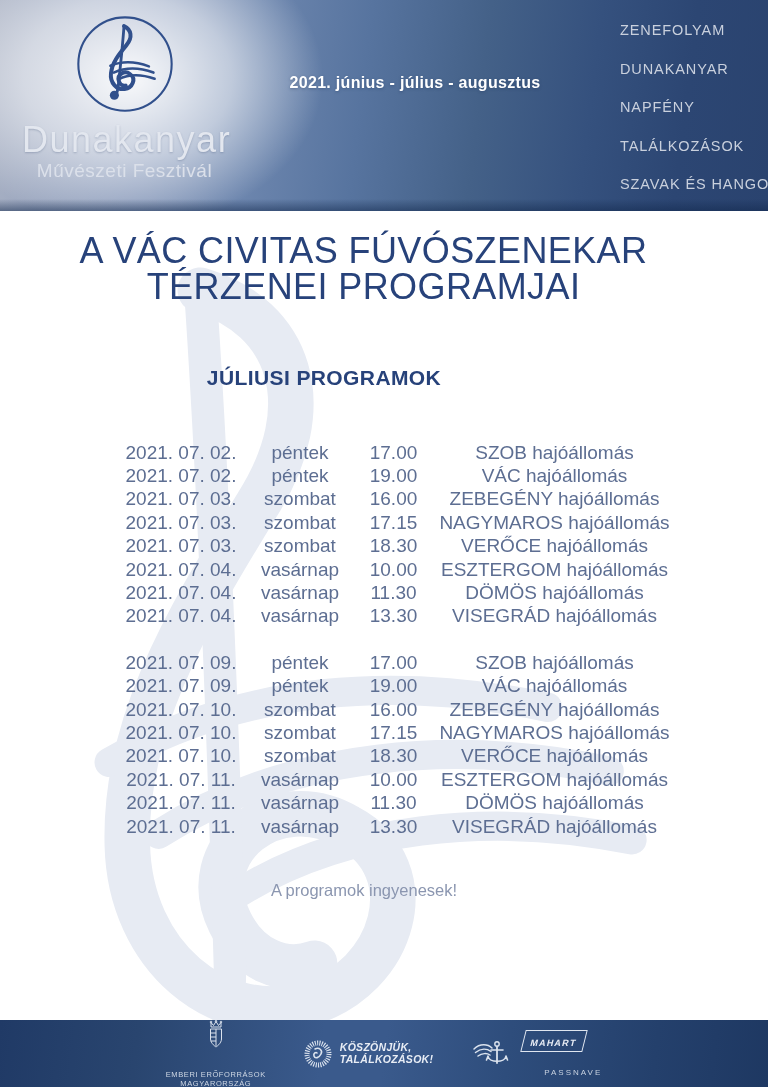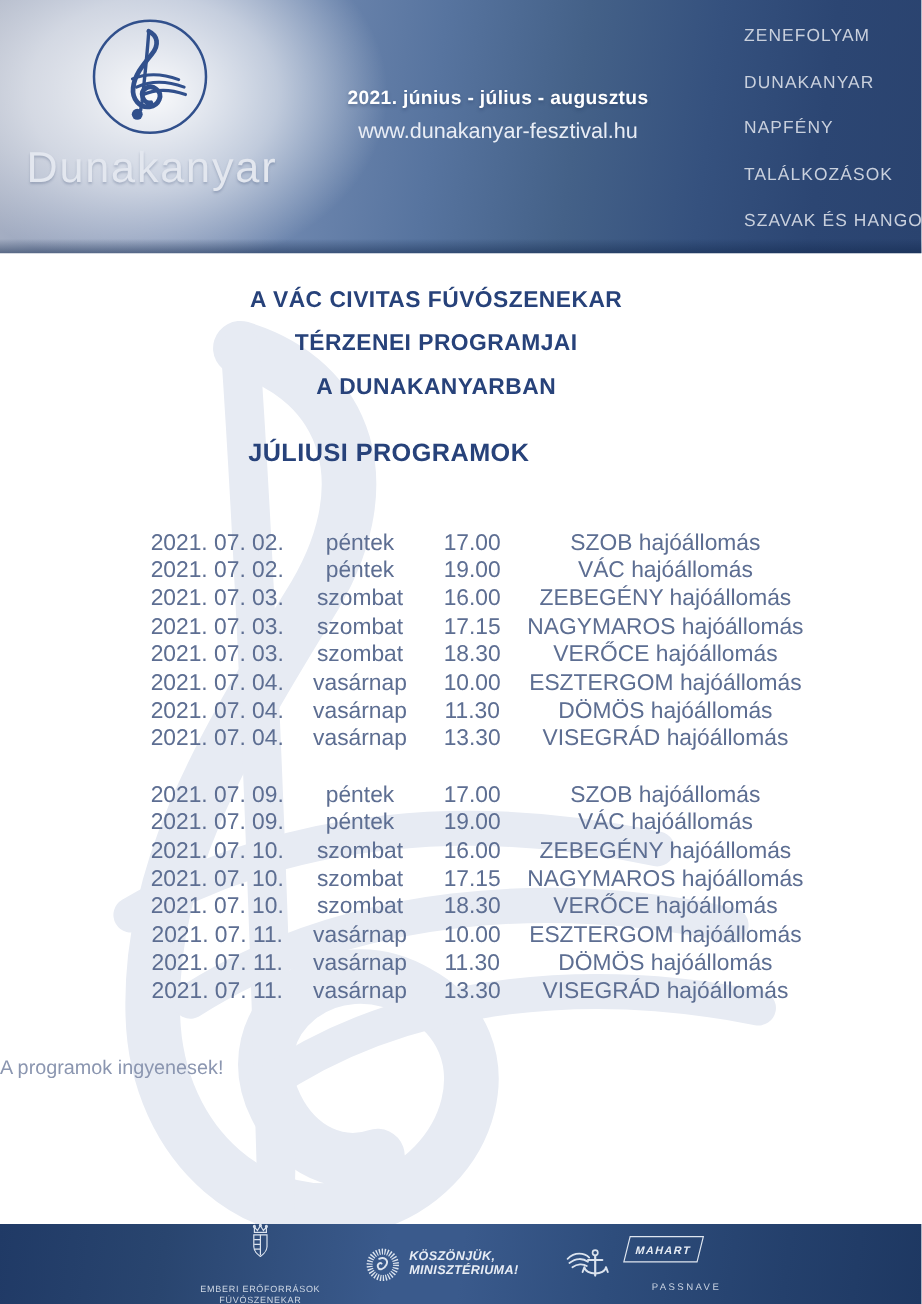--- a/index.html
+++ b/index.html
@@ -29,28 +29,28 @@
   .header-center{position:absolute;left:250px;top:74px;width:330px;text-align:center;z-index:2;}
   .season{font-size:16px;font-weight:700;color:#ffffff;letter-spacing:0.3px;text-shadow:0 1px 3px rgba(25,45,85,0.35);}
   .website{font-size:18px;font-weight:400;color:#e9edf5;margin-top:7px;}
   .header-menu{position:absolute;left:620px;top:22px;z-index:2;}
   .menu-item{font-size:14.5px;font-weight:400;color:#c9d0dd;letter-spacing:0.9px;margin-bottom:22.5px;white-space:nowrap;}
   
   .watermark{position:absolute;left:-130px;top:195px;z-index:0;color:#e7ebf3;transform:rotate(-8deg);pointer-events:none;}
   
   .main{position:absolute;top:211px;left:0;width:768px;z-index:1;}
   .poster-title{position:absolute;top:22px;left:0;width:727px;text-align:center;
-    color:#27427a;font-weight:700;font-size:19px;line-height:36px;letter-spacing:0.4px;}
+    color:#27427a;font-weight:400;font-size:36px;line-height:36px;letter-spacing:0.4px;}
   .section-title{position:absolute;top:155px;left:0;width:648px;text-align:center;
     color:#27427a;font-weight:700;font-size:21px;letter-spacing:0.4px;}
   .schedule{position:absolute;top:230px;left:117px;width:560px;text-align:center;}
   .schedule-block{margin-bottom:23px;}
   .schedule-row{display:grid;grid-template-columns:128px 110px 77px 245px;height:23.4px;align-items:center;}
   .cell{font-size:19px;font-weight:400;color:#5d6e92;white-space:nowrap;}
-  .notes{position:absolute;top:668px;left:0;width:728px;text-align:left;}
+  .notes{position:absolute;top:668px;left:0;width:728px;text-align:center;}
   .note-line{font-size:16.5px;line-height:23px;color:#8b96b0;}
   
   .footer{
     position:absolute;left:0;top:1020px;width:768px;height:67px;z-index:2;
     background:linear-gradient(97deg,
       #203a66 0%, #29456f 18%, #3a5a8c 42%, #3a5a8c 50%, #2e4d7c 66%, #24406c 85%, #1e3862 100%);
     display:flex;align-items:center;justify-content:center;gap:38px;
   }
   .sponsor{display:flex;align-items:center;gap:8px;color:#dbe3ee;}
   .sponsor-col{display:flex;flex-direction:column;align-items:center;}
@@ -83,25 +83,25 @@
 </svg>
 
 <div class="header">
 
   <div class="logo-block">
     <svg class="logo-circle" width="100" height="100" viewBox="0 0 120 120">
       <circle cx="60" cy="60" r="56" fill="none" stroke="currentColor" stroke-width="2.5"></circle>
       <use href="#clef" transform="translate(18,5) scale(0.68)"></use>
     </svg>
     <div class="logo-title">Dunakanyar</div>
+    <div class="logo-subtitle">Művészeti Fesztivál</div>
   </div>
 
   <div class="header-center">
     <div class="season">2021. június - július - augusztus</div>
-    <div class="website">www.dunakanyar-fesztival.hu</div>
   </div>
 
   <div class="header-menu">
 
       <div class="menu-item">ZENEFOLYAM</div>
 
       <div class="menu-item">DUNAKANYAR</div>
 
       <div class="menu-item">NAPFÉNY</div>
 
@@ -112,21 +112,20 @@
 </div>
 
 <div class="main">
 
   <div class="poster-title">
 
       <div>A VÁC CIVITAS FÚVÓSZENEKAR</div>
 
       <div>TÉRZENEI PROGRAMJAI</div>
 
-      <div>A DUNAKANYARBAN</div>
     </div>
 
   <div class="section-title">JÚLIUSI PROGRAMOK</div>
 
   <div class="schedule">
     <div class="schedule-block">
 
         <div class="schedule-row">
           <span class="cell">2021. 07. 02.</span>
           <span class="cell">péntek</span>
@@ -259,32 +258,32 @@
         <circle cx="11" cy="1.2" r="0.8"></circle>
         <circle cx="16" cy="2" r="0.8"></circle>
       <path d="M5.5 9 H16.5 V19 C16.5 23.5 11 27 11 27 C11 27 5.5 23.5 5.5 19 Z"></path>
       <line x1="11" y1="9" x2="11" y2="26"></line>
       <line x1="5.8" y1="13" x2="11" y2="13"></line>
         <line x1="5.8" y1="17" x2="11" y2="17"></line>
         <line x1="5.8" y1="21" x2="11" y2="21"></line>
     </svg>
     <div class="ministry-text">
       <div>EMBERI ERŐFORRÁSOK</div>
-      <div>FÚVÓSZENEKAR</div>
+      <div>MAGYARORSZÁG</div>
     </div>
   </div>
 
   <div class="sponsor">
     <svg width="28" height="28" viewBox="0 0 28 28">
       <circle cx="14" cy="14" r="11" fill="none" stroke="#dbe3ee" stroke-width="5" stroke-dasharray="1.1 1.2"></circle>
       <path d="M11 9 C15 7 19 10 17 14 C15 18 11 19 10 16 C9 13 12 12 13 13" fill="none" stroke="#dbe3ee" stroke-width="1.6" stroke-linecap="round"></path>
     </svg>
     <div class="sponsor-col" style="align-items:flex-start;">
       <div class="thanks-text">KÖSZÖNJÜK,</div>
-      <div class="thanks-text">MINISZTÉRIUMA!</div>
+      <div class="thanks-text">TALÁLKOZÁSOK!</div>
     </div>
   </div>
 
   <div class="sponsor">
     <svg width="40" height="30" viewBox="0 0 40 30" fill="none" stroke="#dbe3ee" stroke-linecap="round">
       <circle cx="26" cy="5" r="2.2" stroke-width="1.4"></circle>
       <line x1="26" y1="7.5" x2="26" y2="24" stroke-width="1.8"></line>
       <line x1="20" y1="11" x2="32" y2="11" stroke-width="1.6"></line>
       <path d="M17 17 C18 24 34 24 35 17 M17 17 L15.5 21 M35 17 L36.5 21" stroke-width="1.6"></path>
       <path d="M3 10 C9 4 17 5 21 9 M4.5 13.5 C10 9 16 9.5 20 12.5 M7 17 C11 14 16 14 19 16" stroke-width="1.5"></path>

